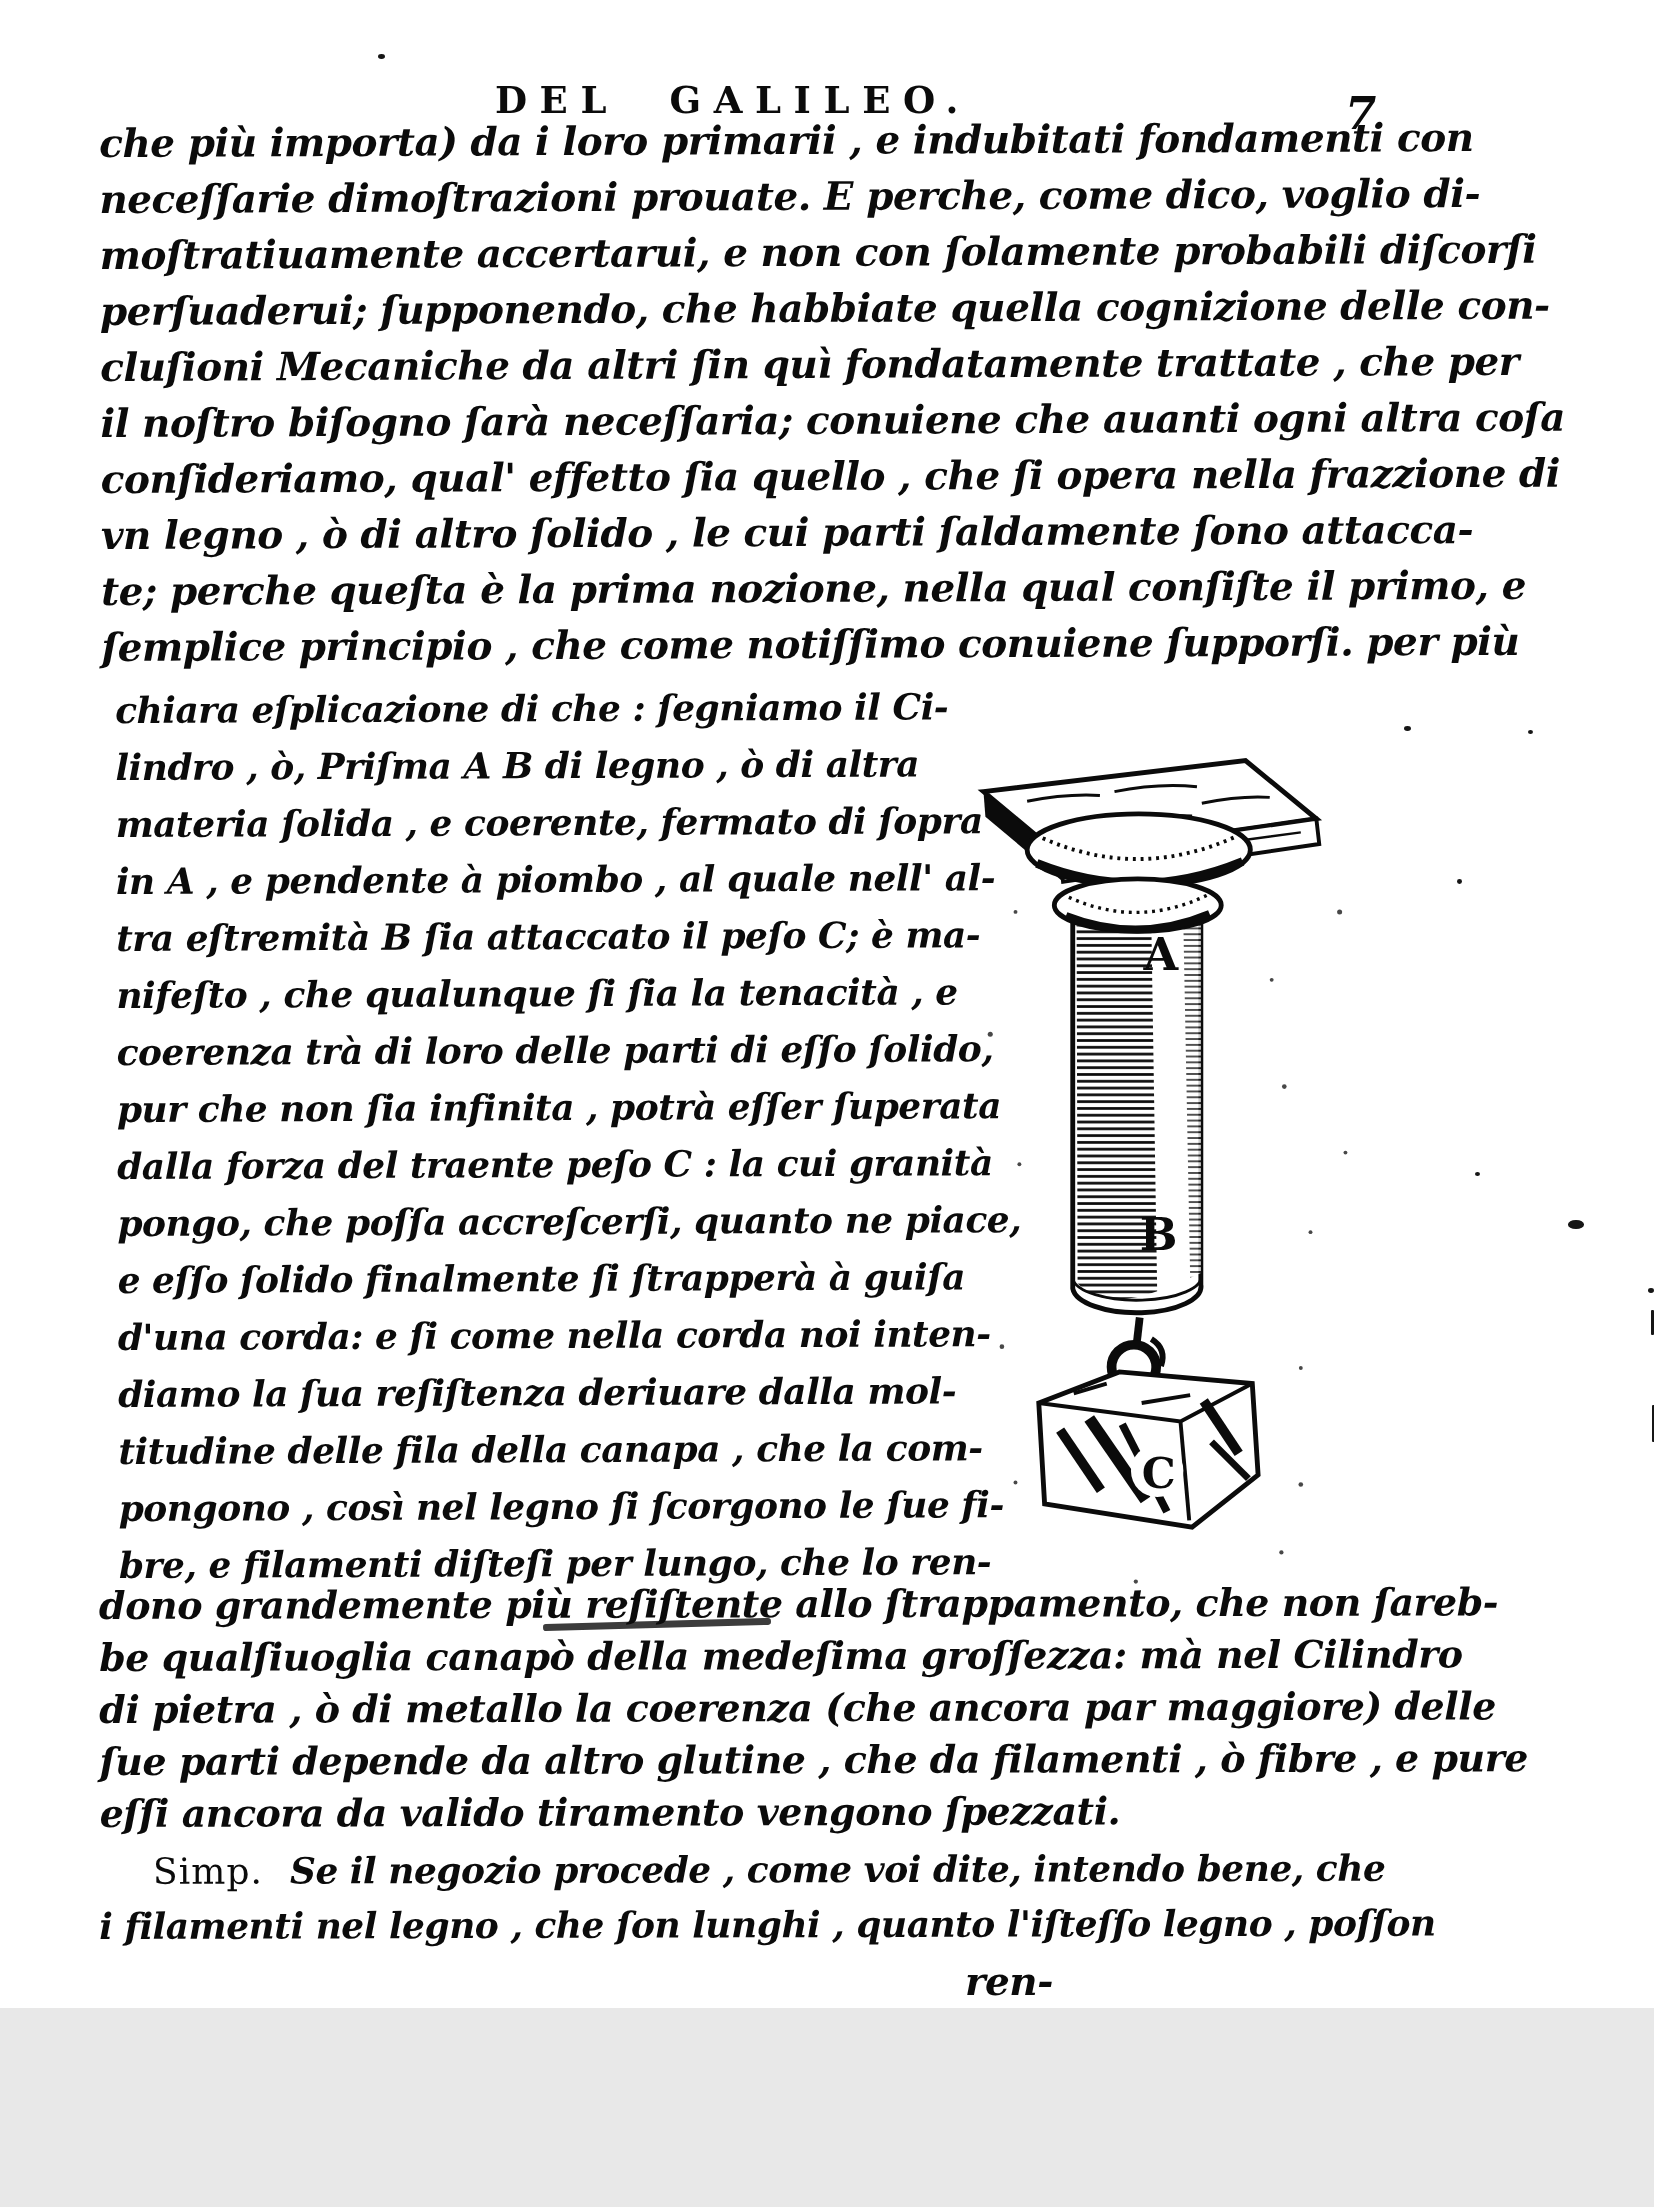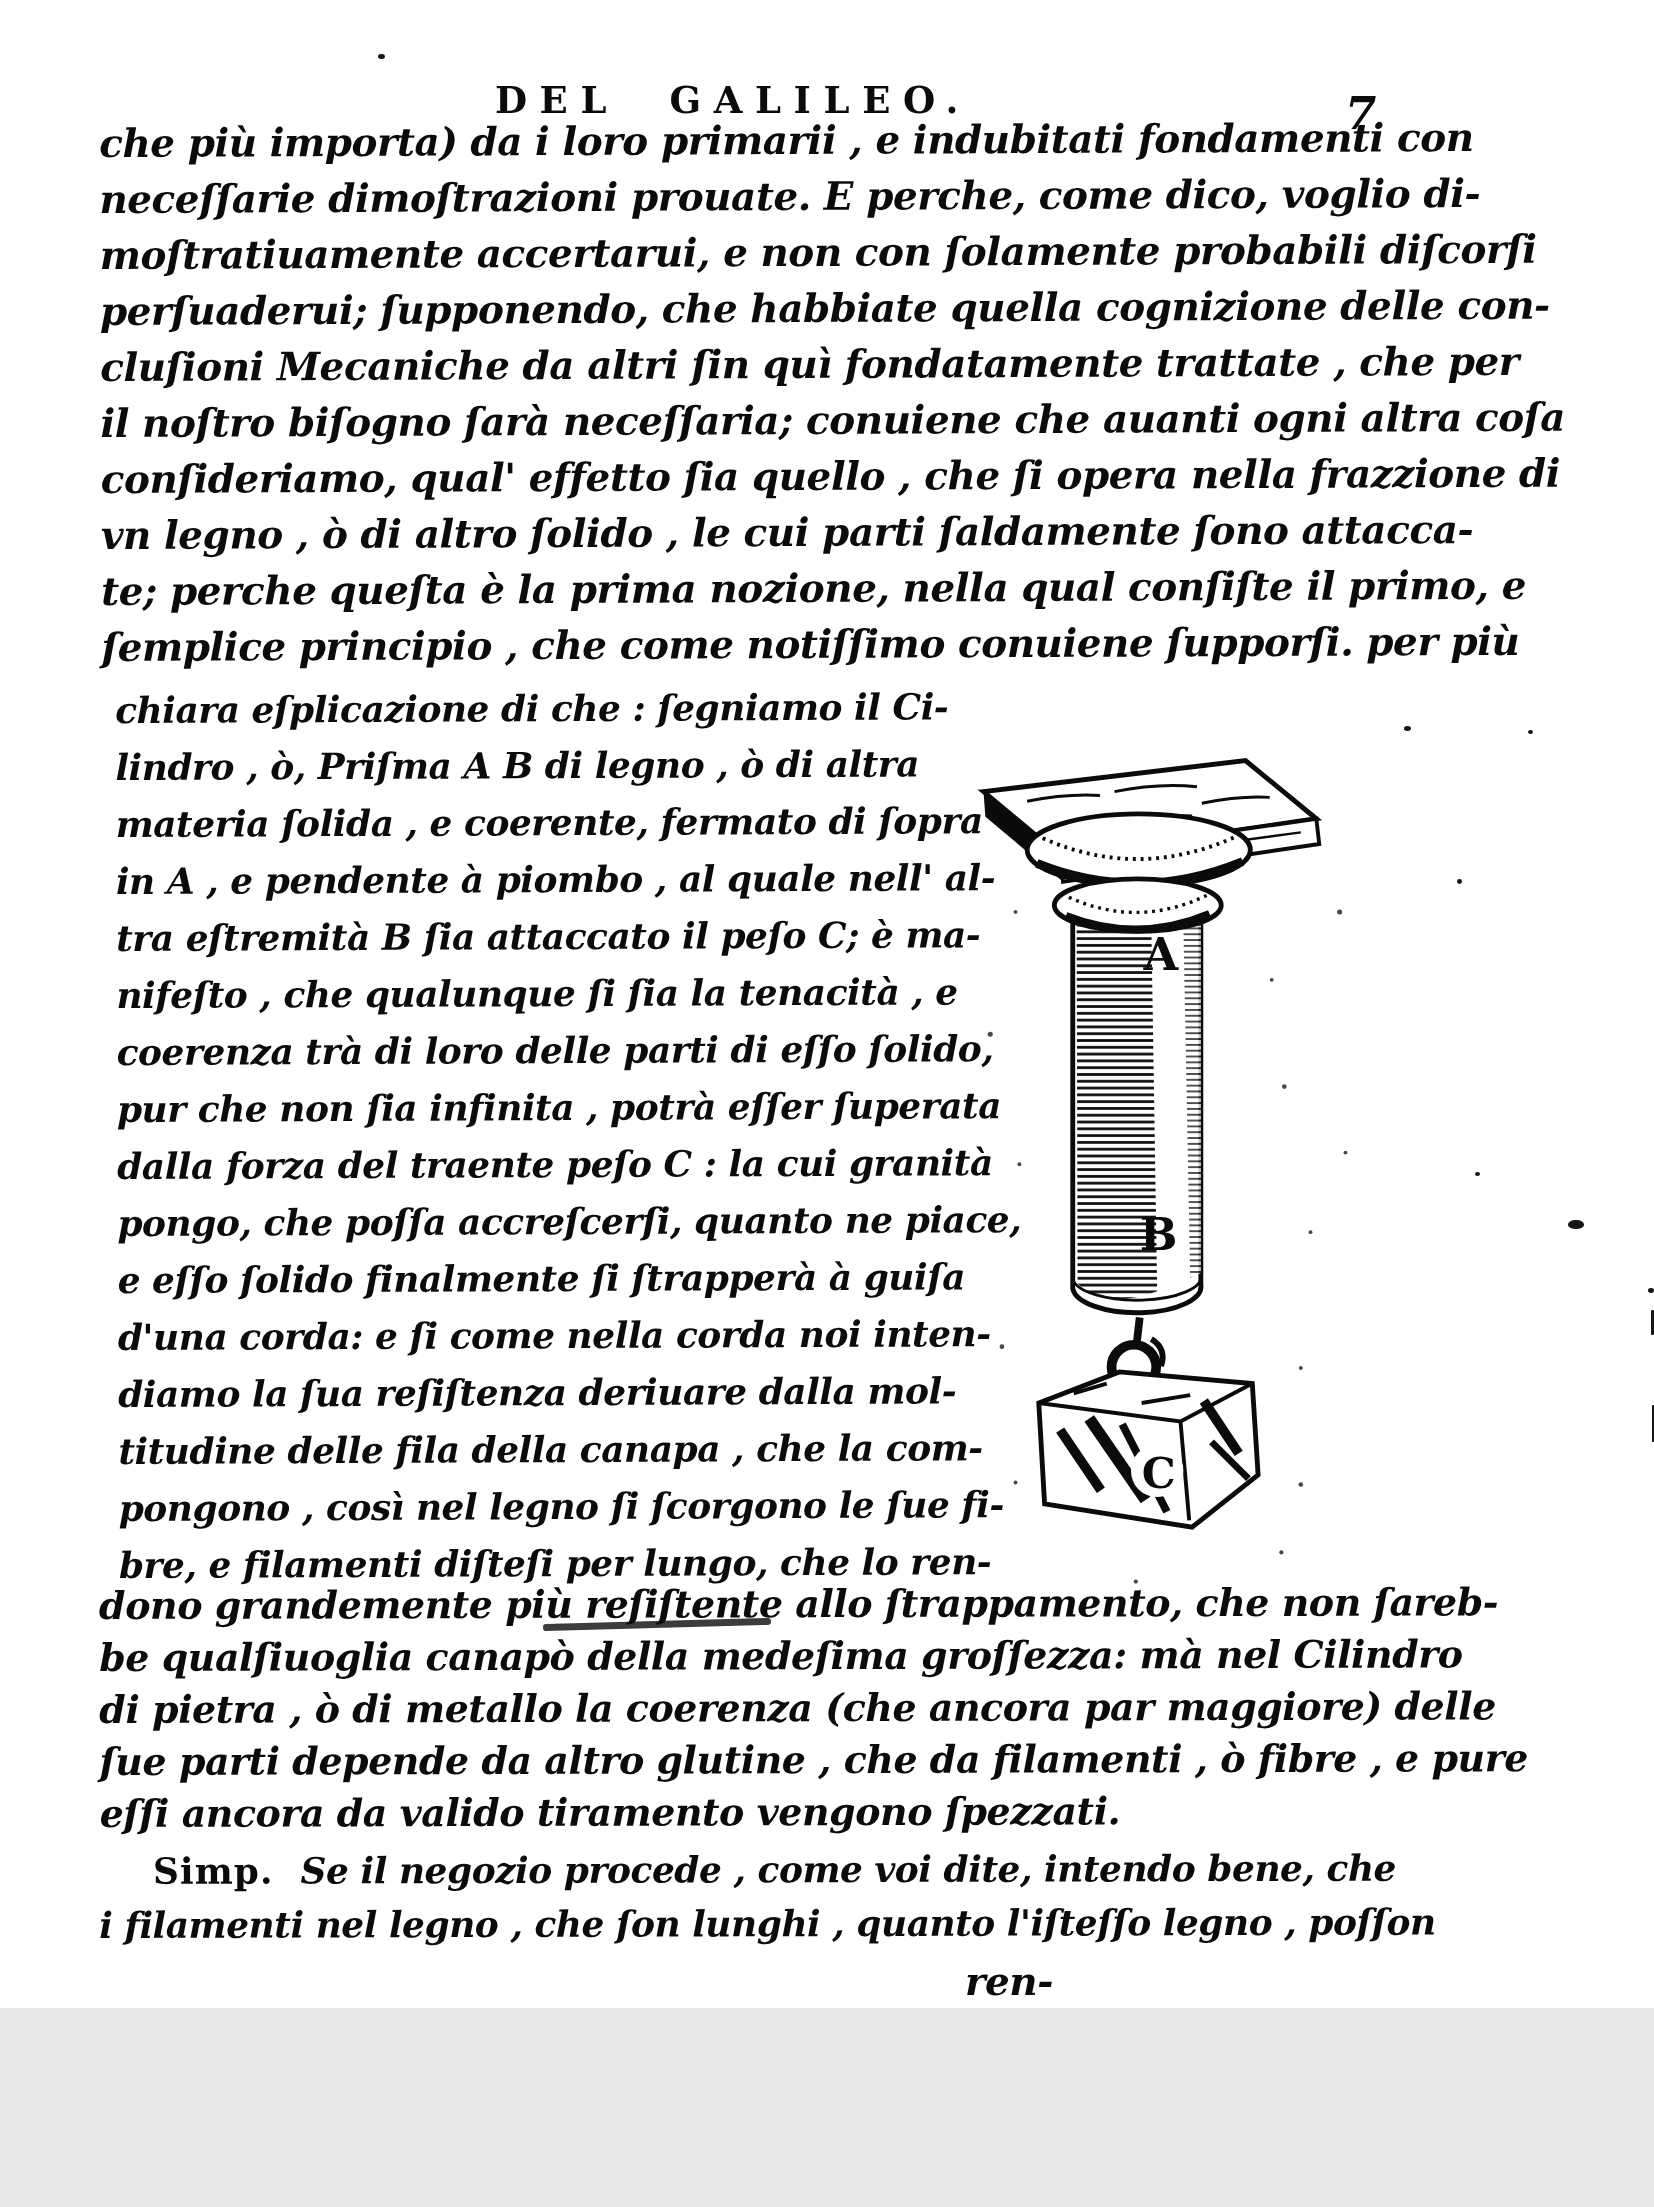--- a/index.html
+++ b/index.html
@@ -12,21 +12,21 @@
   #pagenum{position:absolute;left:1345px;top:87px;font-size:45px;font-style:italic;font-weight:bold;}
   #sec-top{position:absolute;left:99px;top:115px;font-size:39px;line-height:56px;
            transform:rotate(-0.25deg);transform-origin:left top;}
   #sec-wrap{position:absolute;left:115px;top:682px;font-size:36px;line-height:57px;
             transform:rotate(-0.25deg);transform-origin:left top;}
   #sec-bottom{position:absolute;left:99px;top:1580px;font-size:38px;line-height:52px;
               transform:rotate(-0.15deg);transform-origin:left top;}
   #sec-simp{position:absolute;left:99px;top:1844px;font-size:36px;line-height:54px;
             transform:rotate(-0.15deg);transform-origin:left top;}
   #sec-simp .first{padding-left:54px;}
-  .speaker{font-style:normal;font-weight:bold;letter-spacing:1px;margin-right:27px;}
+  .speaker{font-style:normal;font-weight:normal;letter-spacing:1px;margin-right:27px;}
   #catchword{position:absolute;left:965px;top:1958px;font-size:39px;}
   #figure-svg{position:absolute;left:959px;top:745px;width:408px;height:854px;}
   .speck{position:absolute;background:#161616;border-radius:50%;}
   .frag{position:absolute;background:#161616;border-radius:1px;}
   #smear{position:absolute;left:543px;top:1621px;width:228px;height:6.8px;background:#0b0b0b;
          opacity:.8;transform:rotate(-1.6deg);border-radius:2.9px;}
   #wm{position:absolute;left:960px;top:2094px;display:flex;align-items:baseline;gap:3px;}
   #wm .pre{font-family:"DejaVu Sans",sans-serif;font-size:30px;color:#b5b5b5;letter-spacing:1px;}
   #wm .brand{font-family:"DejaVu Serif",serif;font-size:64px;color:#aeaeae;letter-spacing:1.9px;}
 </style>

